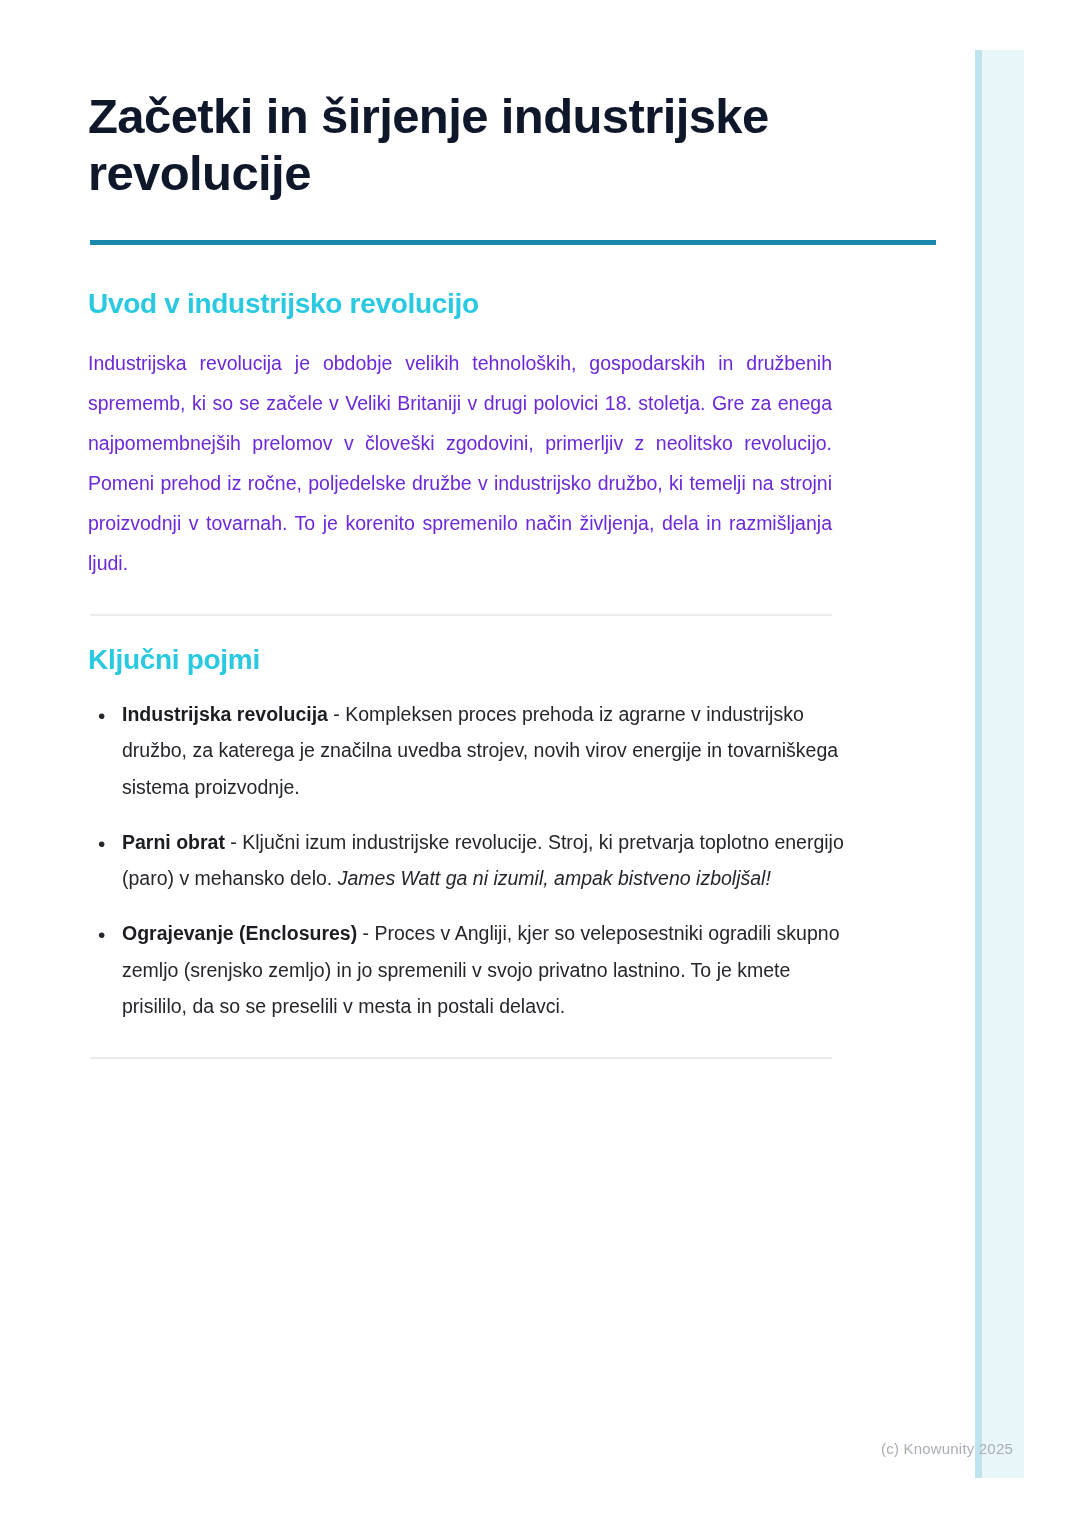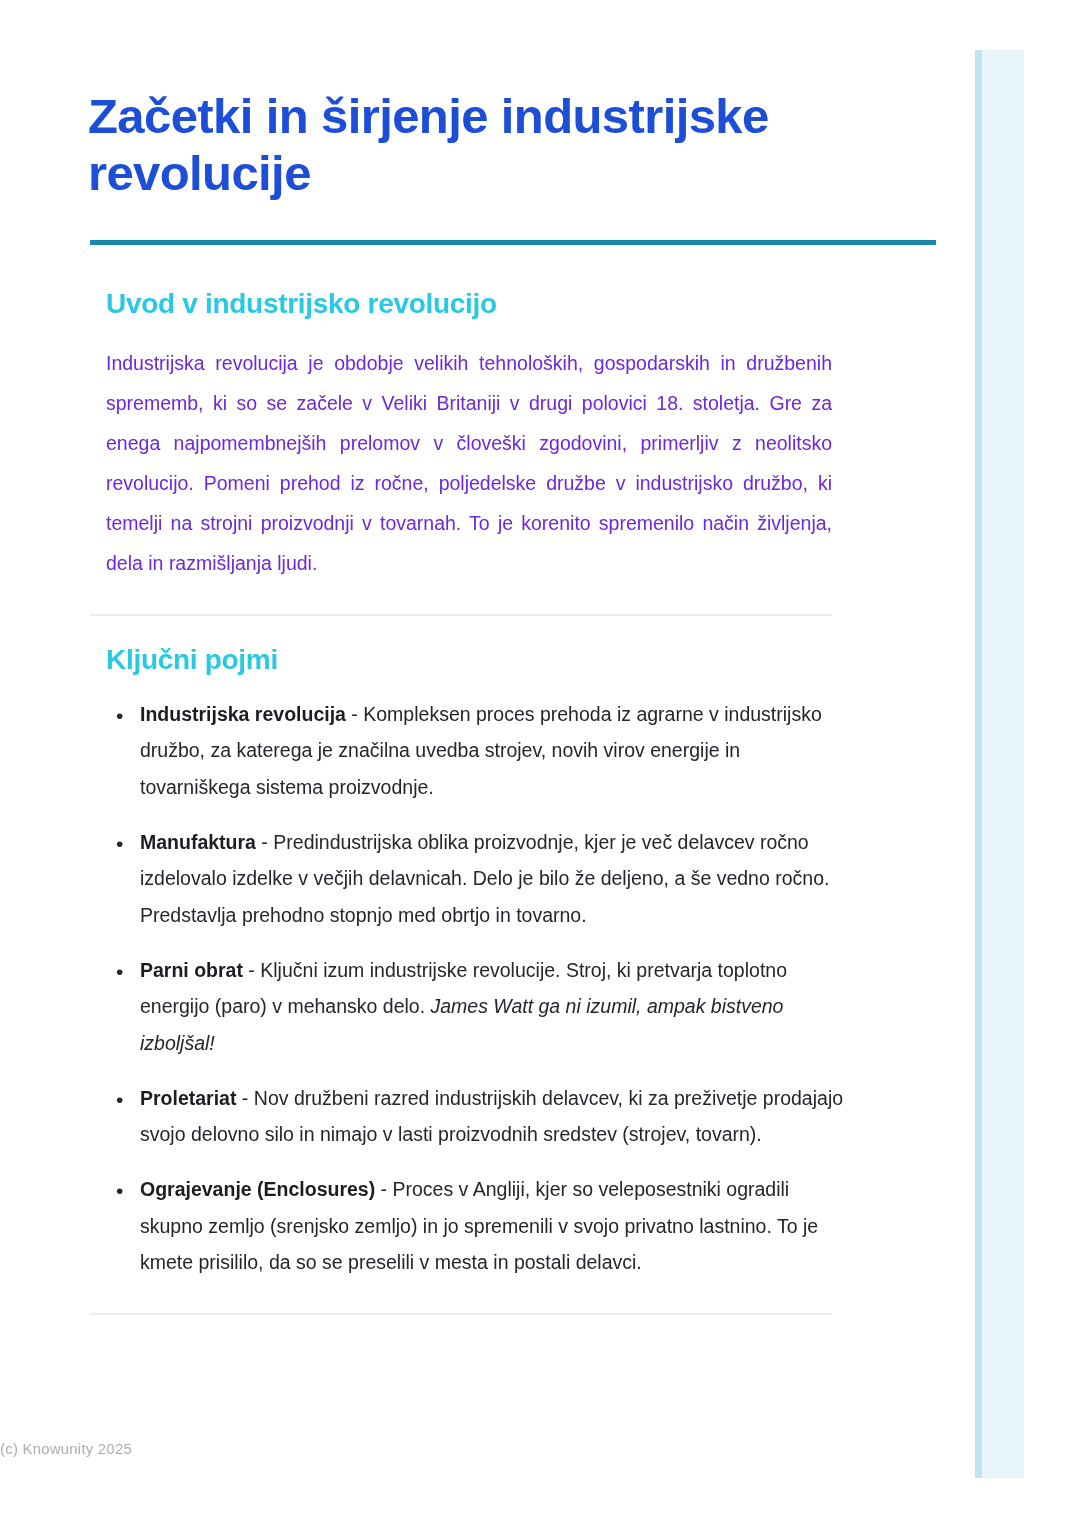--- a/index.html
+++ b/index.html
@@ -44,21 +44,21 @@
 
   .doc-title {
     position: absolute;
     left: 88px;
     top: 88px;
     width: 850px;
     margin: 0;
     font-size: 49px;
     line-height: 1.17;
     font-weight: 700;
-    color: #1d4ed8;
+    color: #0f172a;
     letter-spacing: -0.6px;
   }
 
   .title-rule {
     position: absolute;
     left: 90px;
     top: 240px;
     width: 846px;
     height: 5px;
     background: #1a87ad;
@@ -66,21 +66,20 @@
 
   .content {
     position: absolute;
     left: 0;
     top: 288px;
     width: 1080px;
   }
 
   .section {
     position: relative;
-    padding-left: 18px;
   }
 
   .section-heading {
     margin: 0 0 24px 0;
     padding-left: 88px;
     font-size: 28px;
     font-weight: 700;
     color: #2ac9e2;
     letter-spacing: -0.3px;
   }
@@ -149,21 +148,21 @@
   }
   .term-strong {
     font-weight: 700;
   }
 
   .footer-watermark {
     position: absolute;
     left: 0;
     top: 1440px;
     width: 1013px;
-    text-align: left;
+    text-align: right;
     font-size: 15px;
     color: #a9aeb4;
     letter-spacing: 0.2px;
   }
 </style>
 </head>
 <body>
 
 <div class="page">
 
@@ -180,23 +179,21 @@
       <h2 class="section-heading">Uvod v industrijsko revolucijo</h2>
       <p class="intro-para">Industrijska revolucija je obdobje velikih tehnoloških, gospodarskih in družbenih sprememb, ki so se začele v Veliki Britaniji v drugi polovici 18. stoletja. Gre za enega najpomembnejših prelomov v človeški zgodovini, primerljiv z neolitsko revolucijo. Pomeni prehod iz ročne, poljedelske družbe v industrijsko družbo, ki temelji na strojni proizvodnji v tovarnah. To je korenito spremenilo način življenja, dela in razmišljanja ljudi.</p>
     </section>
 
     <div class="divider"></div>
 
     <section class="section">
       <h2 class="section-heading keyterms">Ključni pojmi</h2>
       <ul class="term-list">
           <li class="term-item"><span class="term-name">Industrijska revolucija</span><span> - </span><span>Kompleksen proces prehoda iz agrarne v industrijsko družbo, za katerega je značilna uvedba strojev, novih virov energije in tovarniškega sistema proizvodnje.</span></li>
-          <li class="term-item"><span class="term-name">Manufaktura</span><span> - </span><span>Predindustrijska oblika proizvodnje, kjer je več delavcev ročno izdelovalo izdelke v večjih delavnicah. Delo je bilo že deljeno, a še vedno ročno. Predstavlja prehodno stopnjo med obrtjo in tovarno.</span></li>
           <li class="term-item"><span class="term-name">Parni obrat</span><span> - </span><span>Ključni izum industrijske revolucije. Stroj, ki pretvarja toplotno energijo (paro) v mehansko delo. </span><span class="term-em">James Watt ga ni izumil, ampak bistveno izboljšal!</span></li>
-          <li class="term-item"><span class="term-name">Proletariat</span><span> - </span><span>Nov družbeni razred industrijskih delavcev, ki za preživetje prodajajo svojo delovno silo in nimajo v lasti proizvodnih sredstev (strojev, tovarn).</span></li>
           <li class="term-item"><span class="term-name">Ograjevanje (Enclosures)</span><span> - </span><span>Proces v Angliji, kjer so veleposestniki ogradili skupno zemljo (srenjsko zemljo) in jo spremenili v svojo privatno lastnino. To je kmete prisililo, da so se preselili v mesta in postali delavci.</span></li>
         </ul>
     </section>
 
     <div class="divider bottom"></div>
 
   </div>
 
   <div class="footer-watermark">(c) Knowunity 2025</div>
 

